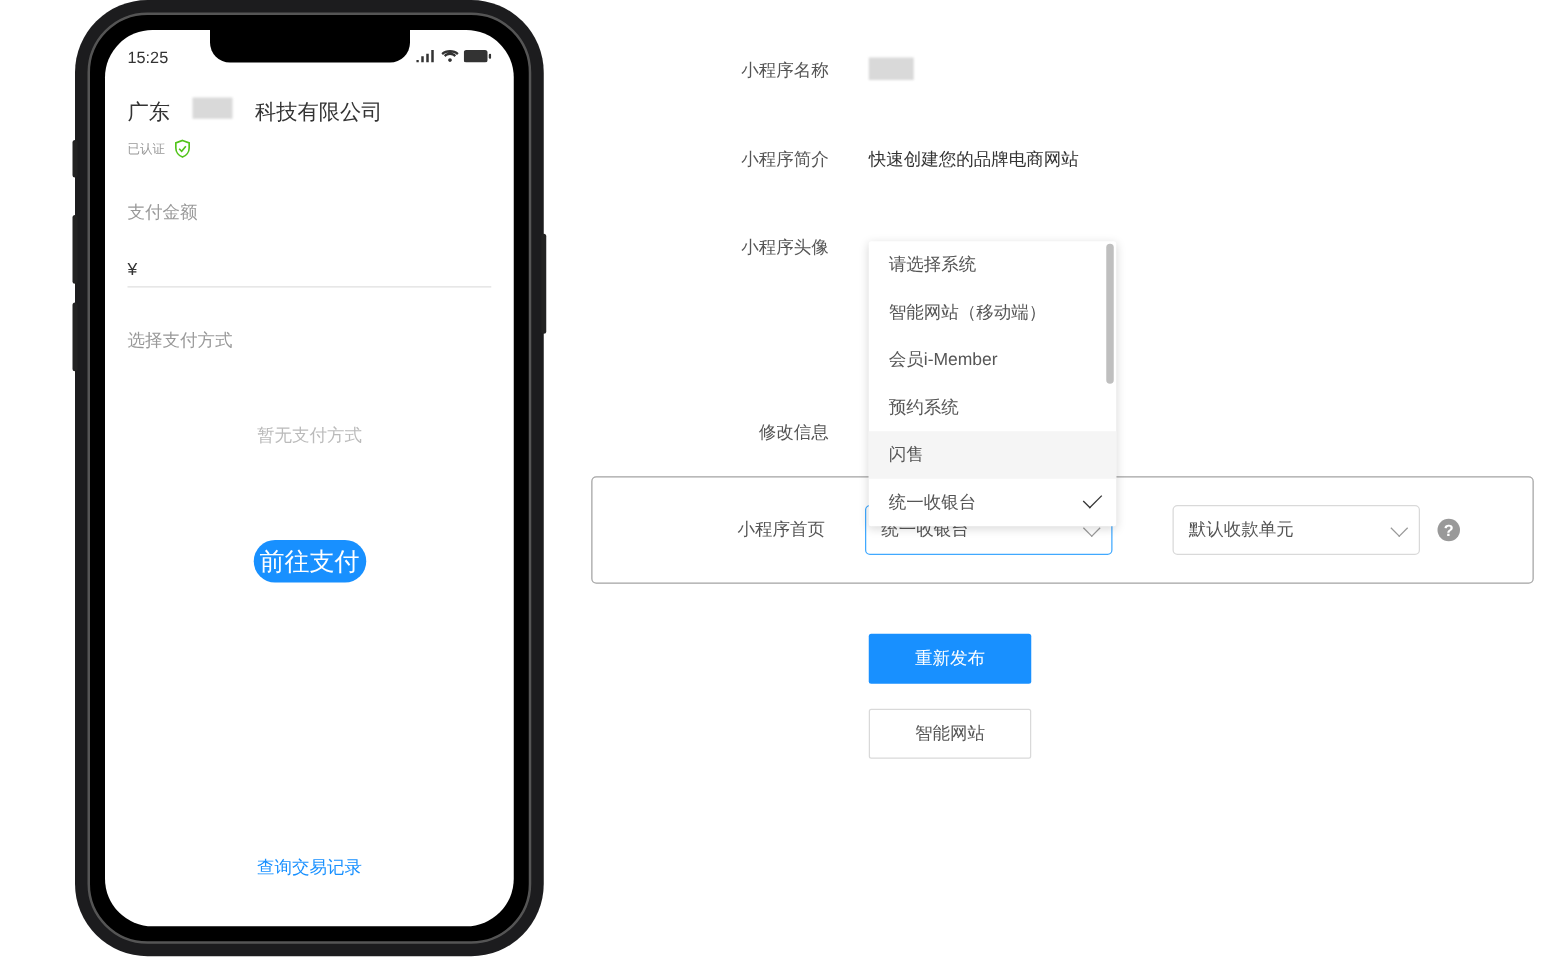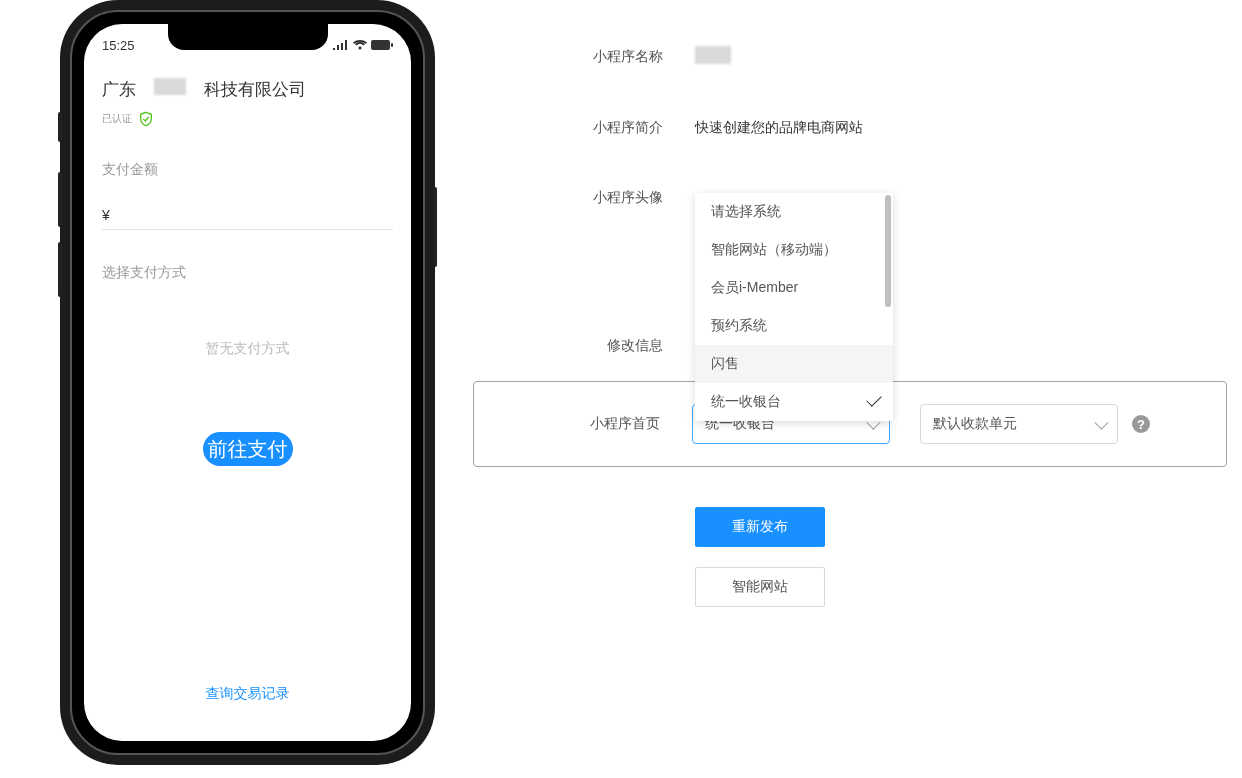--- a/index.html
+++ b/index.html
@@ -247,21 +247,21 @@
       padding: 0 12px;
       font-size: 14px;
       color: #555;
       cursor: pointer;
       background: #fff;
     }
     .select-box.active {
       border-color: #40a9ff;
     }
     .select-box + .select-box {
-      margin-left: 30px;
+      margin-left: 48px;
     }
     .chevron-down {
       width: 10px;
       height: 10px;
       border-right: 1px solid #999;
       border-bottom: 1px solid #999;
       transform: rotate(45deg) translateY(-2px);
     }
     .help-icon {
       margin-left: 14px;

